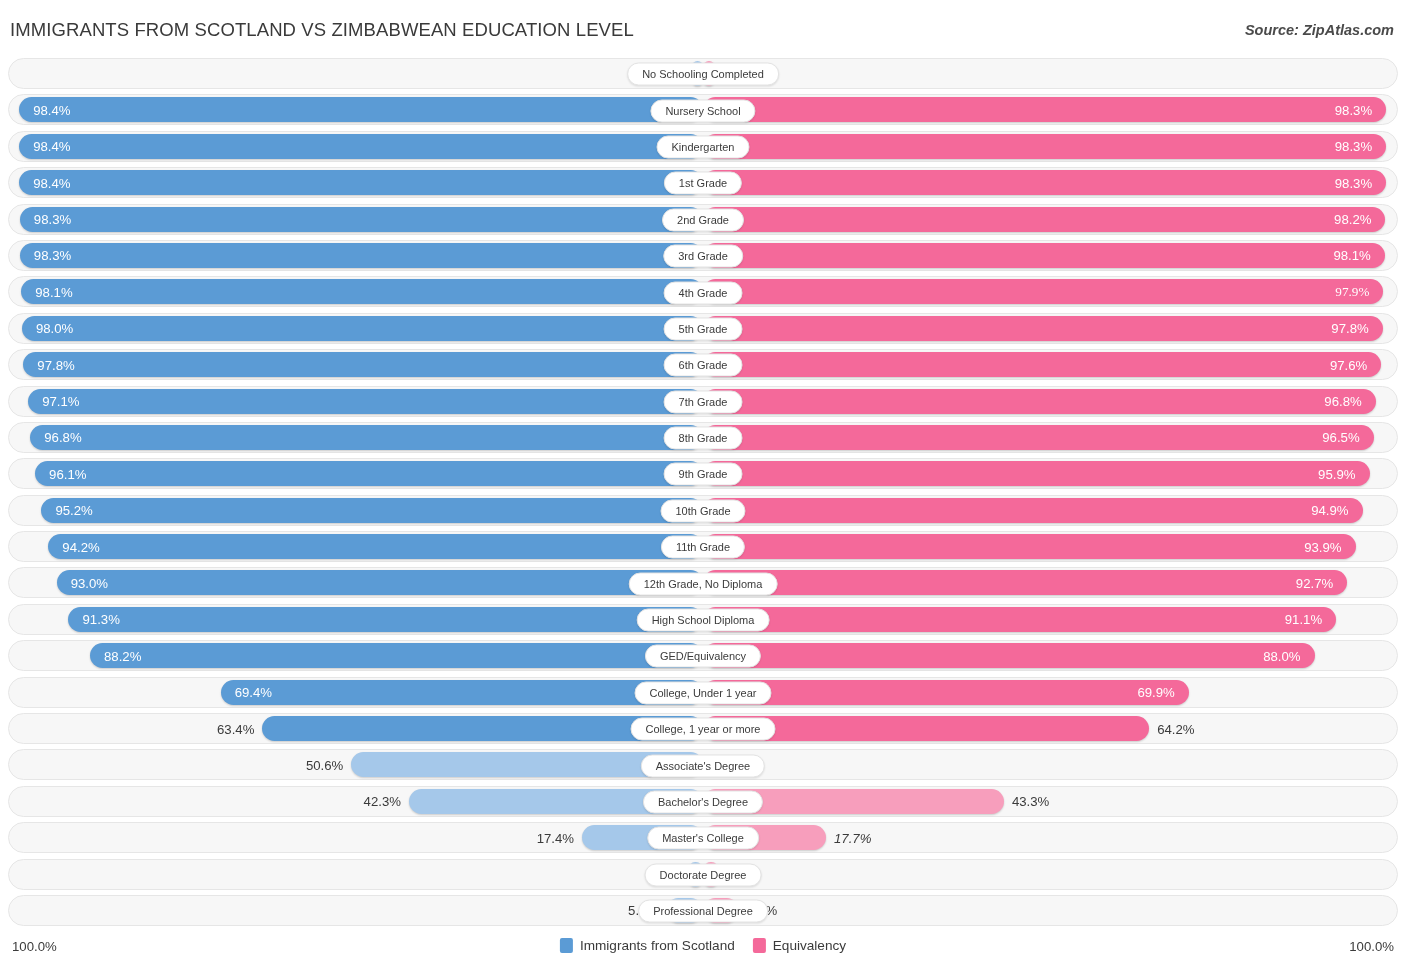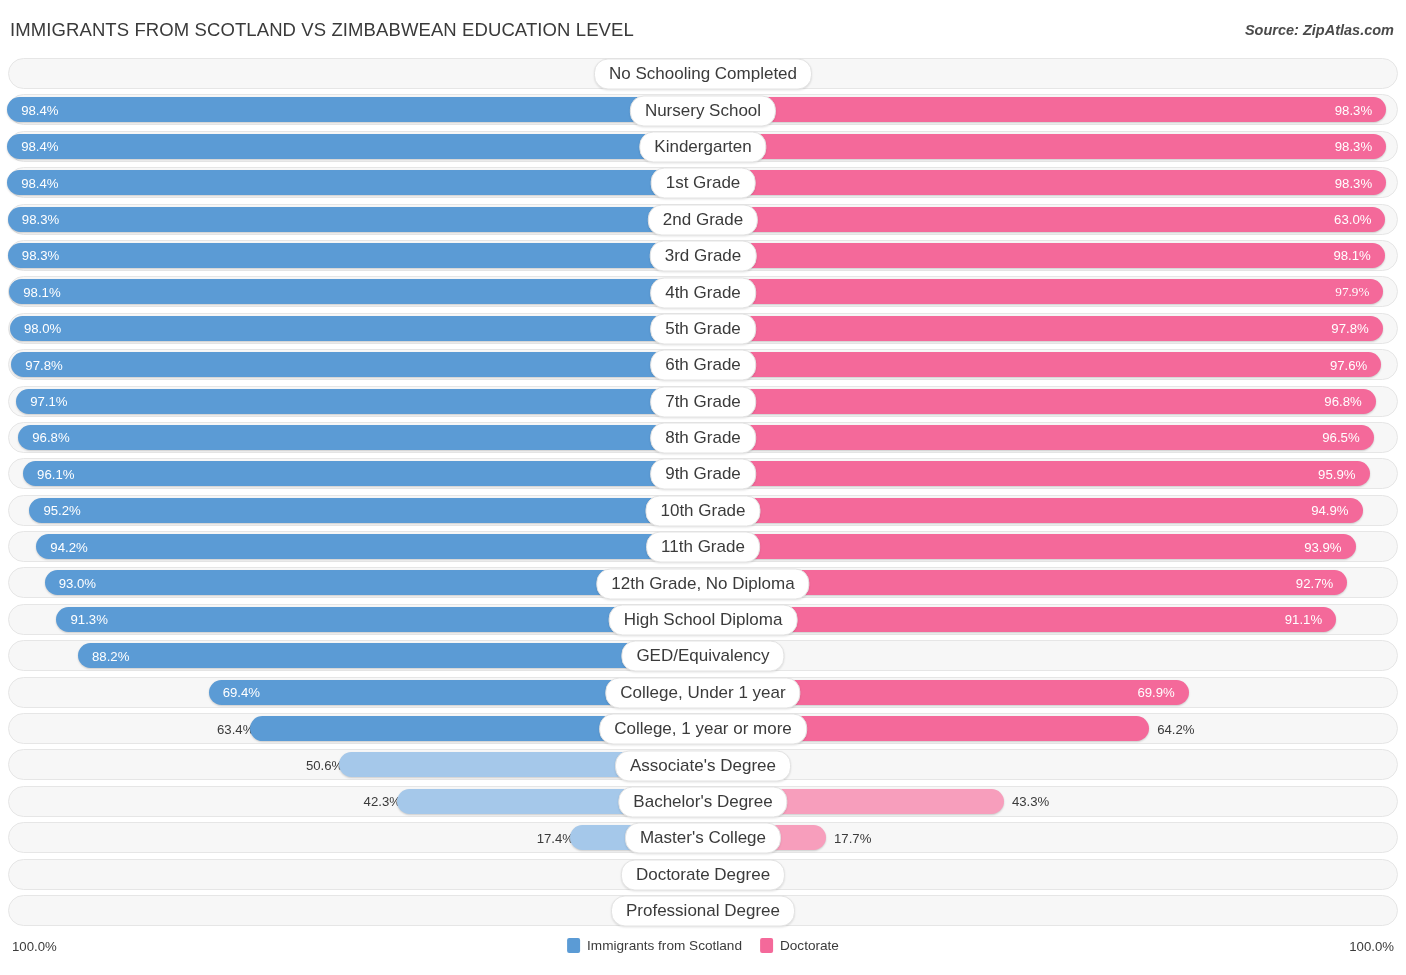--- a/index.html
+++ b/index.html
@@ -70,21 +70,21 @@
   .half.right { right: 0; }
 
   .bar {
     position: absolute;
     top: 3px;
     height: 25px;
     border-radius: 13px;
     box-shadow: 0 1px 2px rgba(0,0,0,0.18);
   }
   .bar.left {
-    right: 12px;
+    right: 0;
     background: #5b9bd5;
     text-align: center;
   }
   .bar.right {
     left: 0;
     background: #f4699a;
   }
   .bar.left.pale  { background: #a5c8ea; }
   .bar.right.pale { background: #f79ebc; }
 
@@ -112,21 +112,21 @@
 
   .cat-label {
     position: absolute;
     left: 50%;
     top: 50%;
     transform: translate(-50%, -50%);
     background: #ffffff;
     border: 1px solid #e3e3e3;
     border-radius: 14px;
     padding: 4px 14px 5px;
-    font-size: 17px;
+    font-size: 11px;
     color: #3b3b3b;
     white-space: nowrap;
     box-shadow: 0 1px 2px rgba(0,0,0,0.10);
     z-index: 3;
   }
 
   
   .footer {
     position: relative;
     height: 34px;
@@ -235,21 +235,21 @@
     </div>
     <div class="row">
       <div class="track"></div>
       <div class="half left">
         <div class="bar left" style="width: 98.3%;">
           <span class="inval">98.3%</span>
         </div>
       </div>
       <div class="half right">
         <div class="bar right" style="width: 98.2%;">
-          <span class="inval">63.0%</span>
+          <span class="inval">98.2%</span>
         </div>
       </div>
       <div class="cat-label">2nd Grade</div>
     </div>
     <div class="row">
       <div class="track"></div>
       <div class="half left">
         <div class="bar left" style="width: 98.3%;">
           <span class="inval">98.3%</span>
         </div>
@@ -401,20 +401,25 @@
       </div>
       <div class="cat-label">High School Diploma</div>
     </div>
     <div class="row">
       <div class="track"></div>
       <div class="half left">
         <div class="bar left" style="width: 88.2%;">
           <span class="inval">88.2%</span>
         </div>
       </div>
+      <div class="half right">
+        <div class="bar right" style="width: 88%;">
+          <span class="inval">88.0%</span>
+        </div>
+      </div>
       <div class="cat-label">GED/Equivalency</div>
     </div>
     <div class="row">
       <div class="track"></div>
       <div class="half left">
         <div class="bar left" style="width: 69.4%;">
           <span class="inval">69.4%</span>
         </div>
       </div>
       <div class="half right">
@@ -456,21 +461,21 @@
       </div>
       <div class="cat-label">Bachelor's Degree</div>
     </div>
     <div class="row">
       <div class="track"></div>
       <div class="half left">
         <span class="outval left" style="right: 17.4%;">17.4%</span>
         <div class="bar left pale" style="width: 17.4%;"></div>
       </div>
       <div class="half right">
-        <span class="outval right" style="left: 17.7%;">17.7%</span>
+        <span class="outval right" style="left: 17.7%; font-style: italic;">17.7%</span>
         <div class="bar right pale" style="width: 17.7%;"></div>
       </div>
       <div class="cat-label">Master's College</div>
     </div>
     <div class="row">
       <div class="track"></div>
       <div class="half left">
         <span class="outval left" style="right: 2.2%;">2.2%</span>
         <div class="bar left pale" style="width: 2.2%;"></div>
       </div>
@@ -496,17 +501,17 @@
 
 <div class="footer">
   <div class="axis-left">100.0%</div>
   <div class="legend" id="legend">
       <div class="legend-item">
         <span class="swatch blue" style="background: rgb(91, 155, 213);"></span>
         <span class="legend-label">Immigrants from Scotland</span>
       </div>
       <div class="legend-item">
         <span class="swatch pink" style="background: rgb(244, 105, 154);"></span>
-        <span class="legend-label">Doctorate</span>
+        <span class="legend-label">Equivalency</span>
       </div>
     </div>
   <div class="axis-right">100.0%</div>
 </div>
 
 </body></html>

